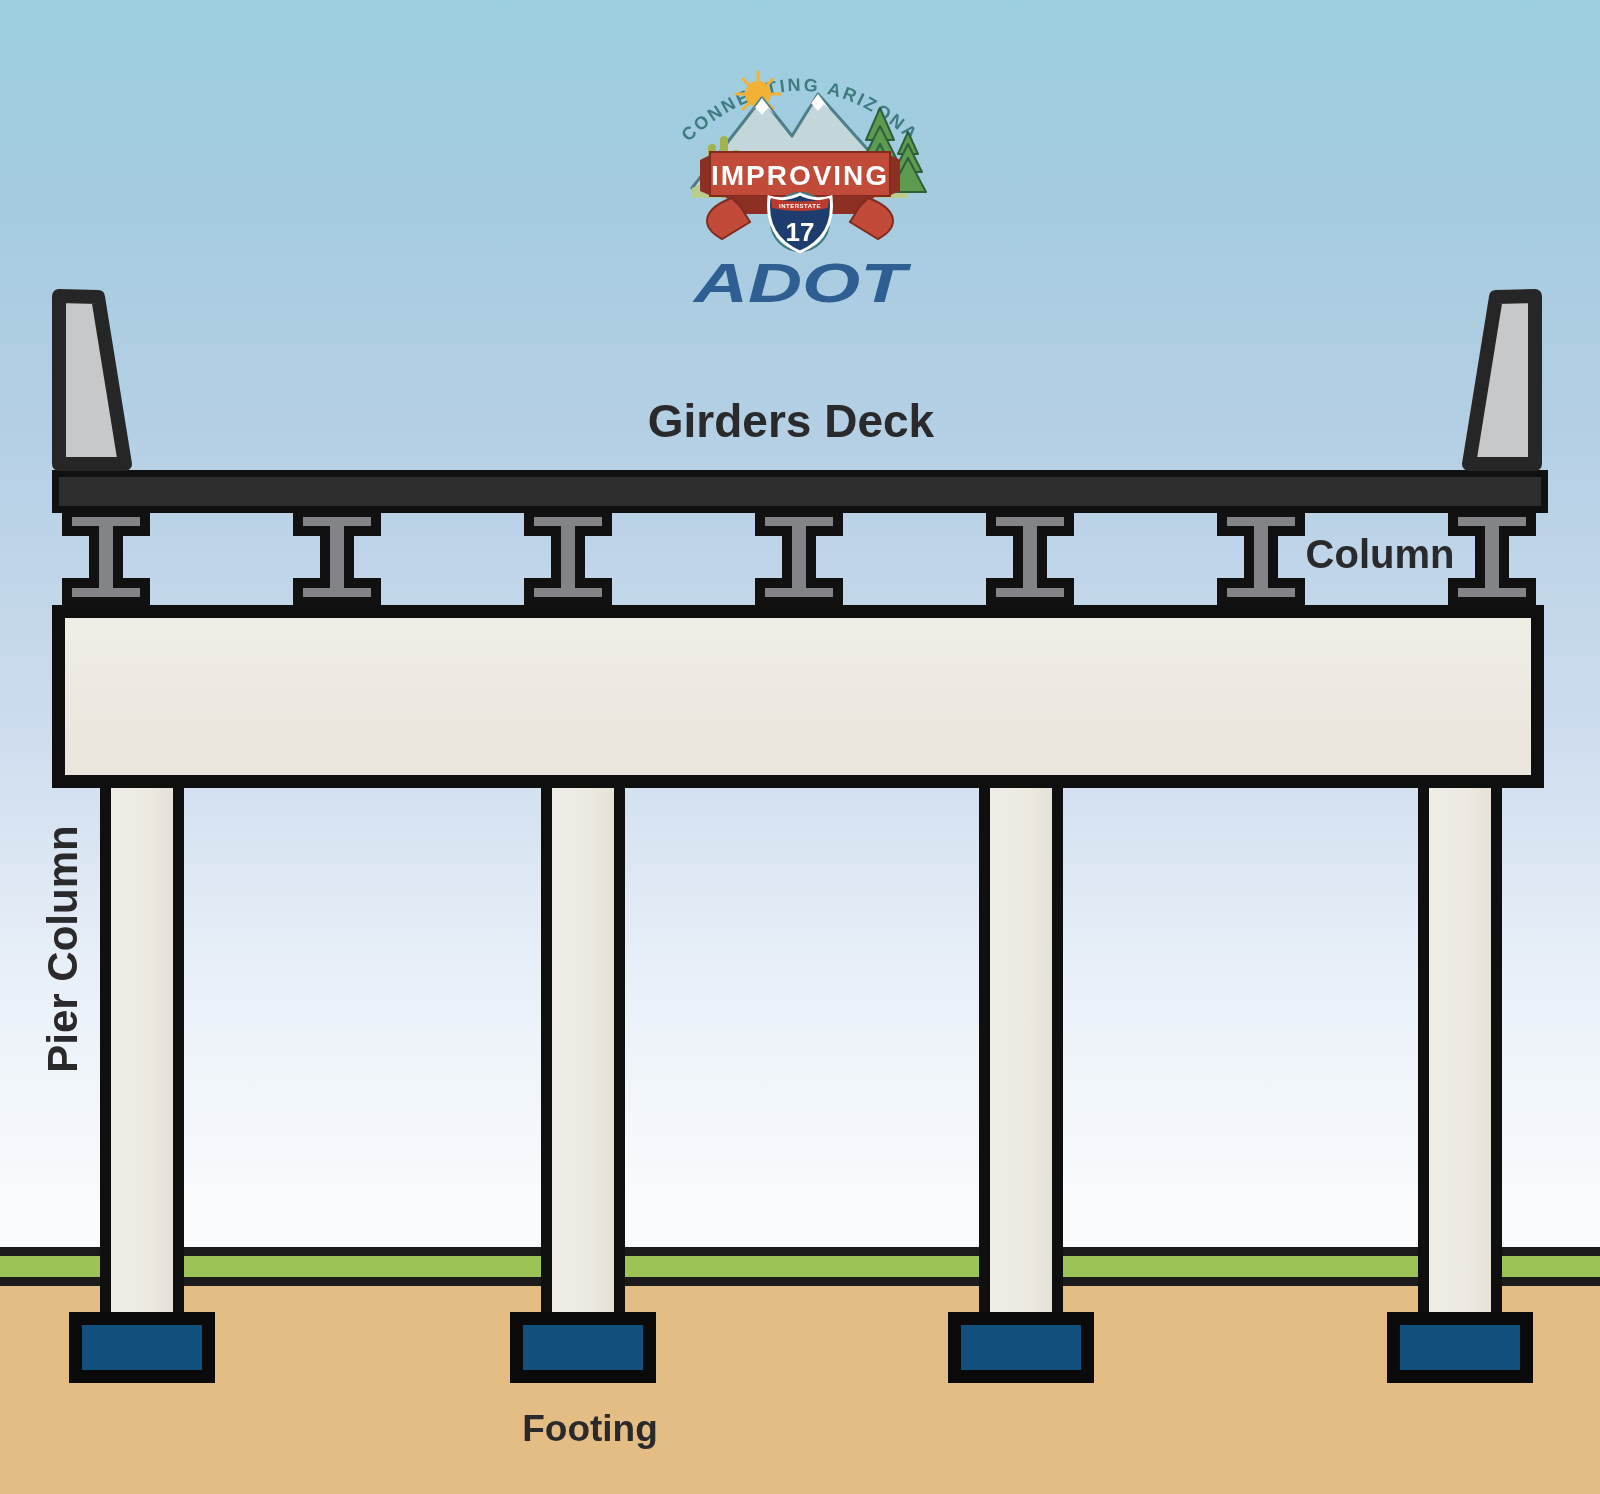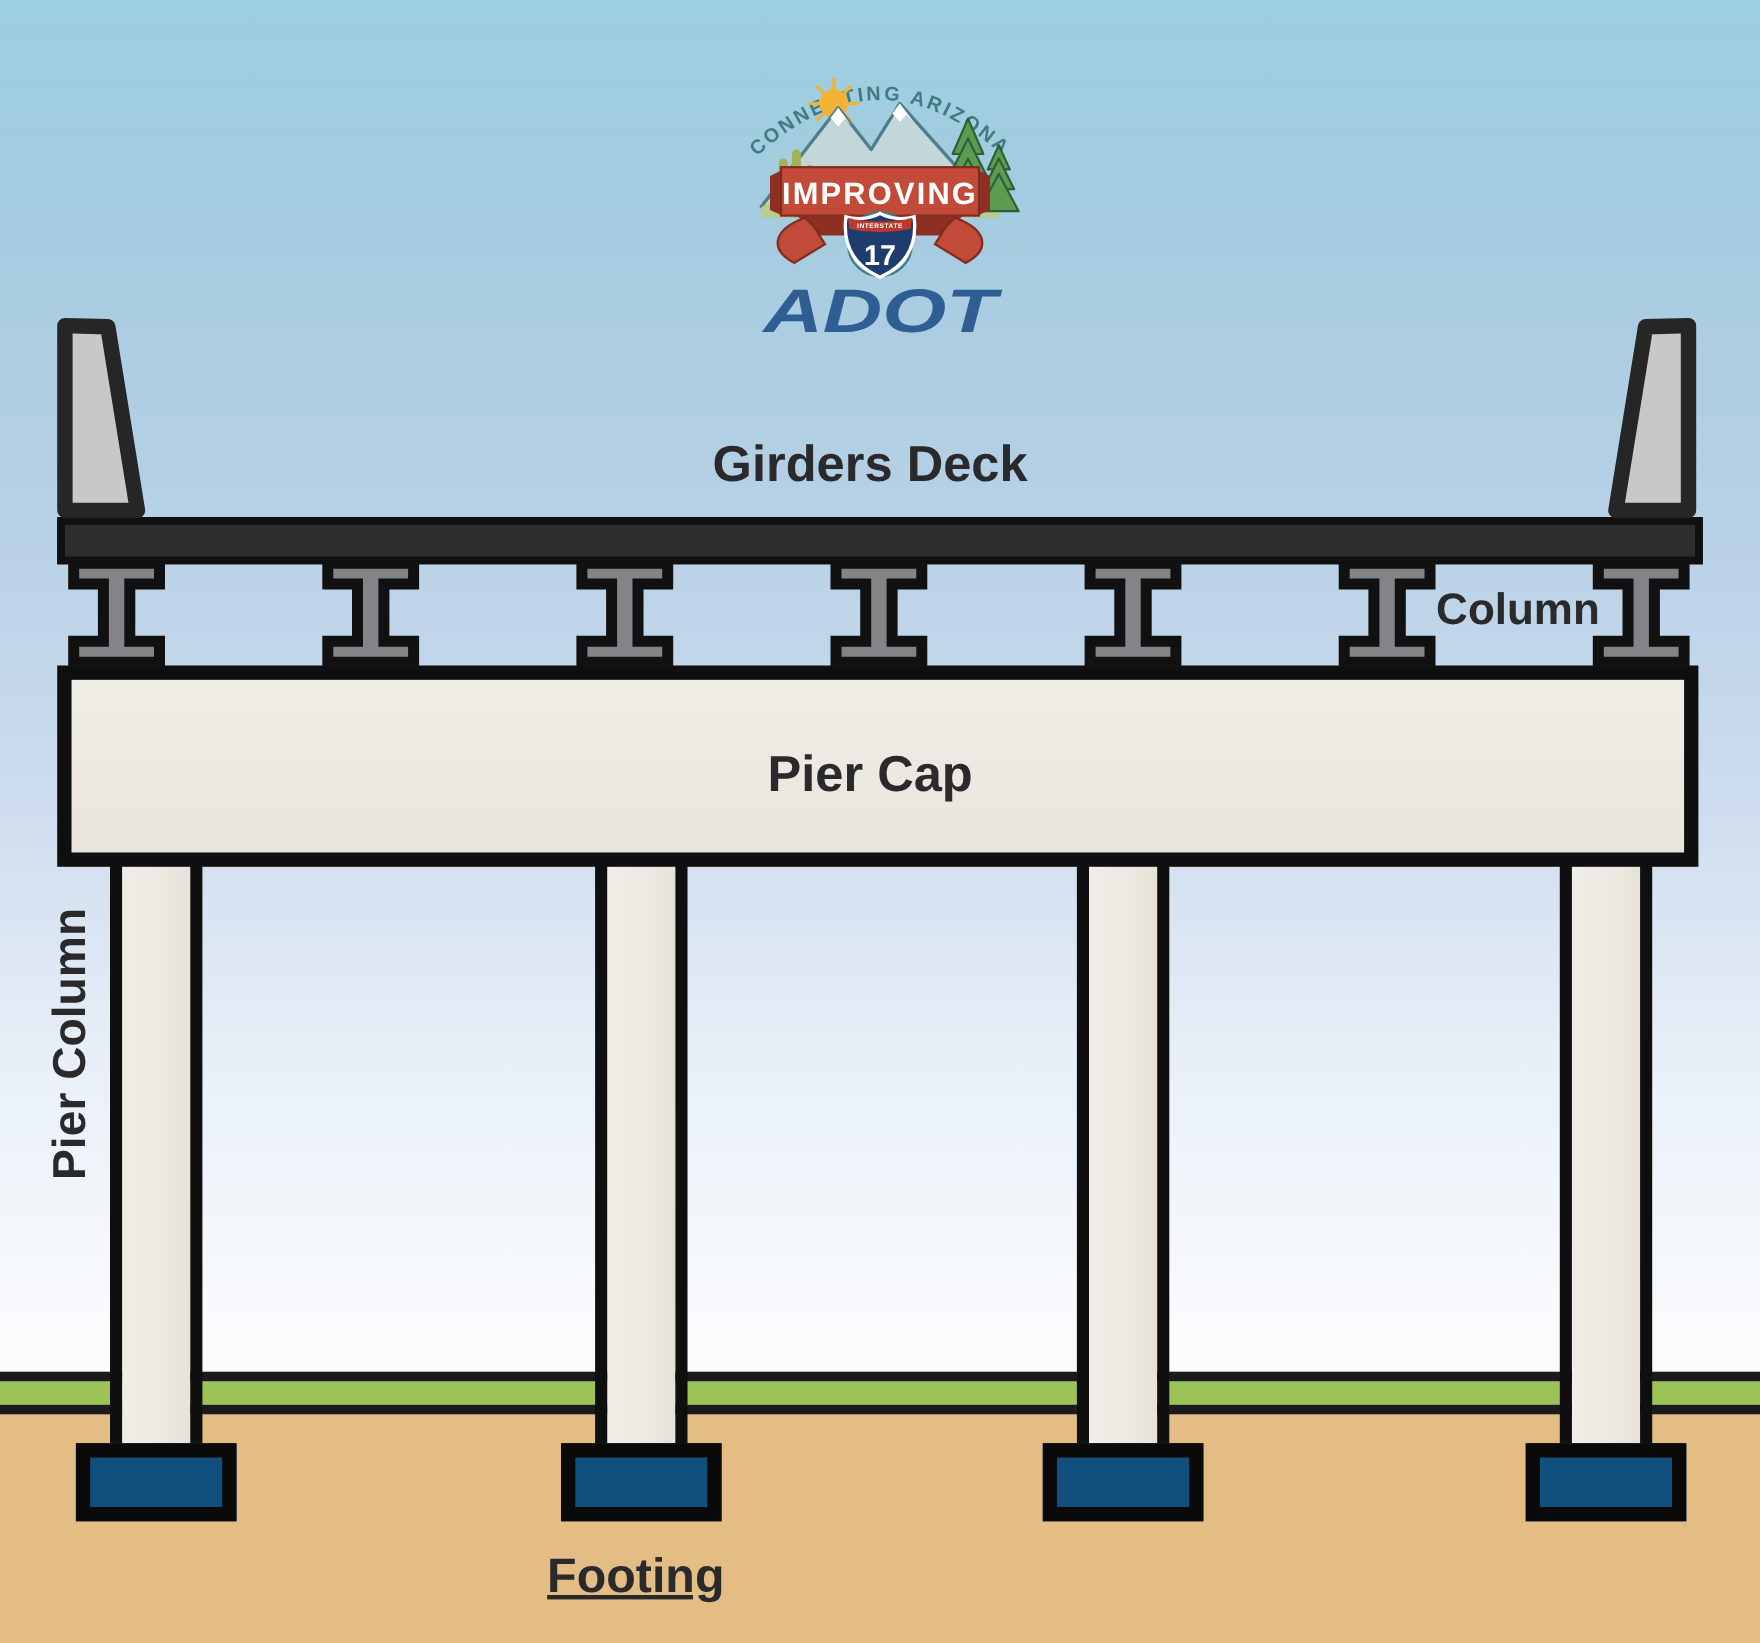--- a/index.html
+++ b/index.html
@@ -45,21 +45,21 @@
   
   .label {
     position:absolute; z-index:6; font-weight:bold; color:#2a292c;
     text-align:center; white-space:nowrap;
   }
   .label-bridge-deck { left:591px; top:394px;  width:400px; font-size:46px; }
   .label-girders     { left:1280px; top:532px; width:200px; font-size:40px; }
   .label-pier-cap    { left:591px; top:676px;  width:400px; font-size:46px; }
   .label-pier-column { left:-98px; top:925px;  width:322px; height:48px; font-size:42px;
                        transform:rotate(-90deg); line-height:48px; }
-  .label-footing     { left:428px; top:1408px; width:300px; font-size:44px;text-decoration:underline; }
+  .label-footing     { left:440px; top:1408px; width:300px; font-size:37px; }
 
   
   .logo { position:absolute; left:640px; top:36px; width:320px; height:274px; z-index:6; }
   .logo text { font-family:"Liberation Sans", sans-serif; }
 </style>
 </head>
 <body>
 
 <div class="scene">
 
@@ -107,21 +107,20 @@
 
   <svg class="barrier left" viewBox="0 0 92 192">
     <path d="M13,12 L52,13 L79,180 L13,180 Z" fill="#c7c8ca" stroke="#262626" stroke-width="14" stroke-linejoin="round"></path>
   </svg>
   <svg class="barrier right" viewBox="0 0 92 192">
     <path d="M79,12 L40,13 L13,180 L79,180 Z" fill="#c7c8ca" stroke="#262626" stroke-width="14" stroke-linejoin="round"></path>
   </svg>
 
   <div class="label label-bridge-deck">Girders Deck</div>
   <div class="label label-girders">Column</div>
-  <div class="label label-pier-cap">Pier Cap</div>
   <div class="label label-pier-column">Pier Column</div>
   <div class="label label-footing">Footing</div>
 
   <svg class="logo" viewBox="0 0 320 274">
     <defs>
       <path id="arc" d="M44,110 Q160,0 276,110" fill="none"></path>
     </defs>
 
     <text font-size="18" font-weight="bold" letter-spacing="2.5" fill="#3f7b80" text-anchor="middle">
       <textPath href="#arc" startOffset="50%">CONNECTING ARIZONA</textPath>

